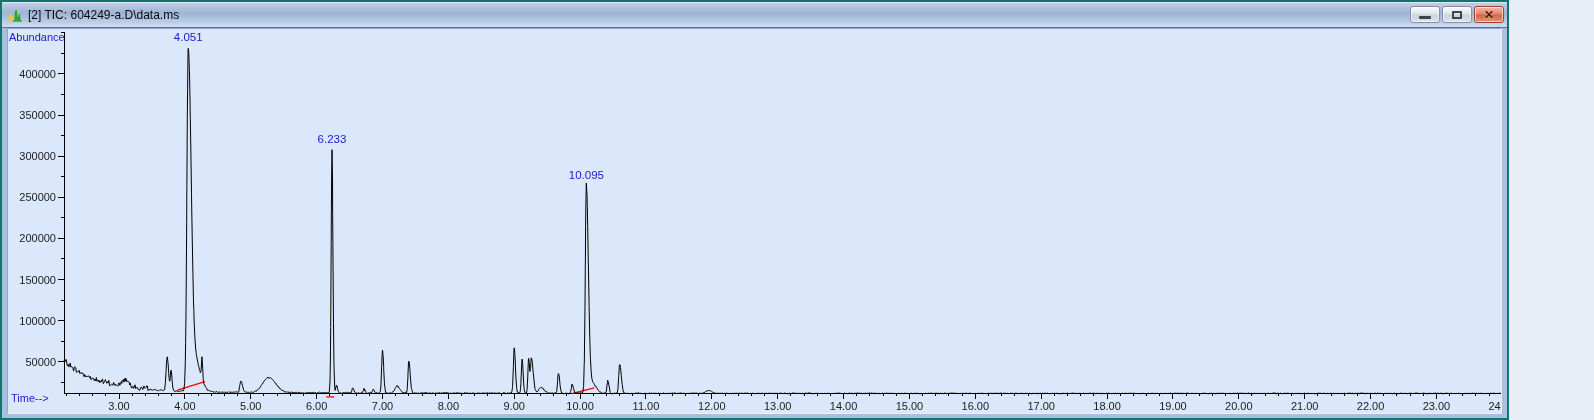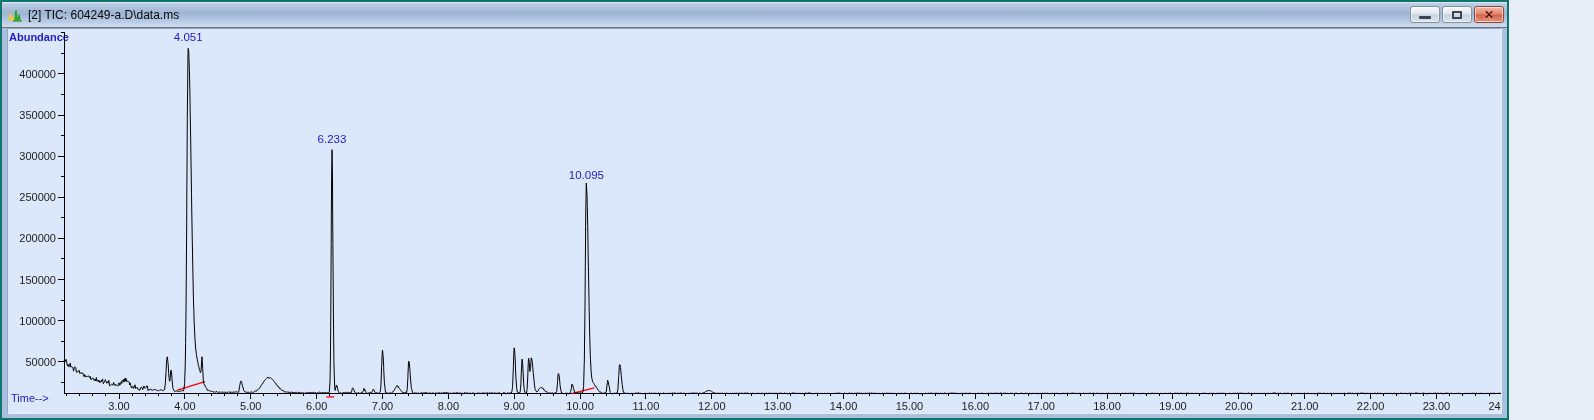--- a/index.html
+++ b/index.html
@@ -37,21 +37,21 @@
   .glyph-min{display:block;width:12px;height:3px;background:#3d434b;margin-top:6px;border-radius:1px;}
   .glyph-max{display:block;width:10px;height:8px;border:2px solid #3d434b;border-radius:1px;}
   .glyph-close{font-size:12px;font-weight:bold;color:#5d150c;text-shadow:0 1px 0 rgba(255,255,255,.45);line-height:1;}
   .client{
     position:absolute;left:5px;right:5px;top:26px;bottom:4px;
     background:#dbe7fa;
     border:1px solid #8fa6c6;border-right-color:#e9f0fb;border-bottom-color:#e9f0fb;
     overflow:hidden;
   }
   .axis-title{position:absolute;font-size:11px;color:#2020cd;white-space:nowrap;}
-  .axis-title-y{left:1px;top:2px;font-weight:bold;}
+  .axis-title-y{left:1px;top:2px;}
   .axis-title-x{left:3px;bottom:9px;}
   #chart-svg{position:absolute;left:0;top:0;}
 </style>
 </head>
 <body>
 
 <div class="window">
 
   <div class="titlebar">
     <span class="app-icon">

